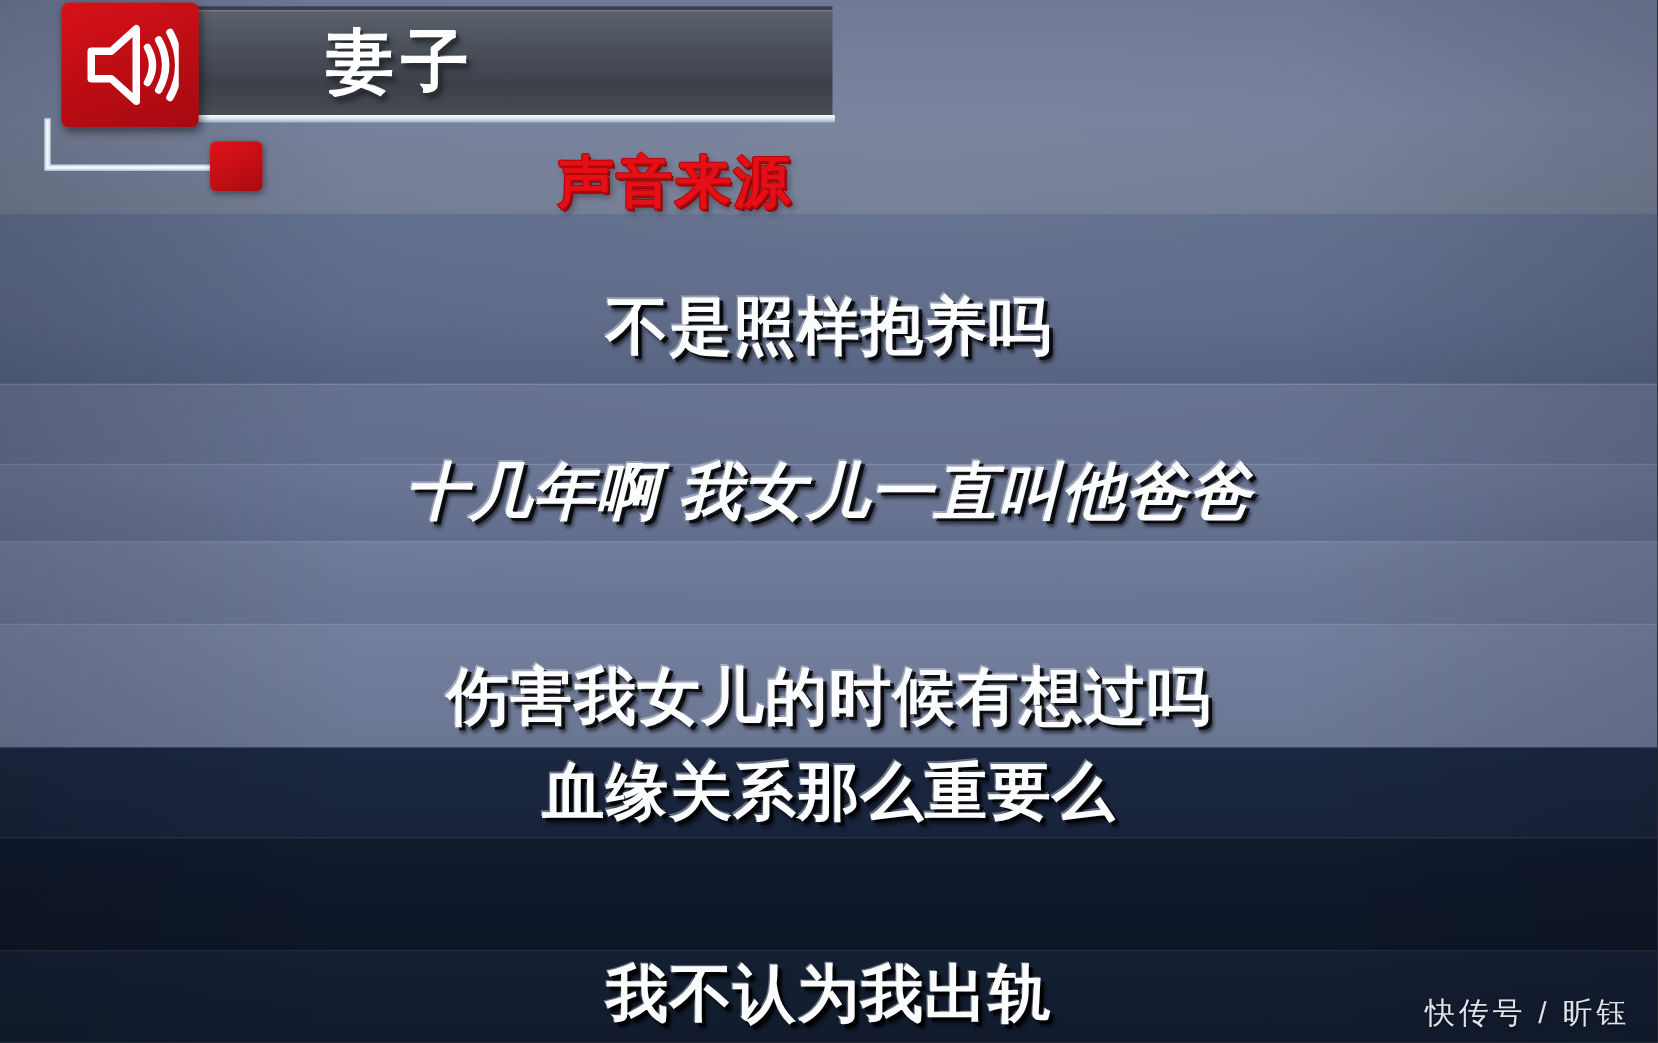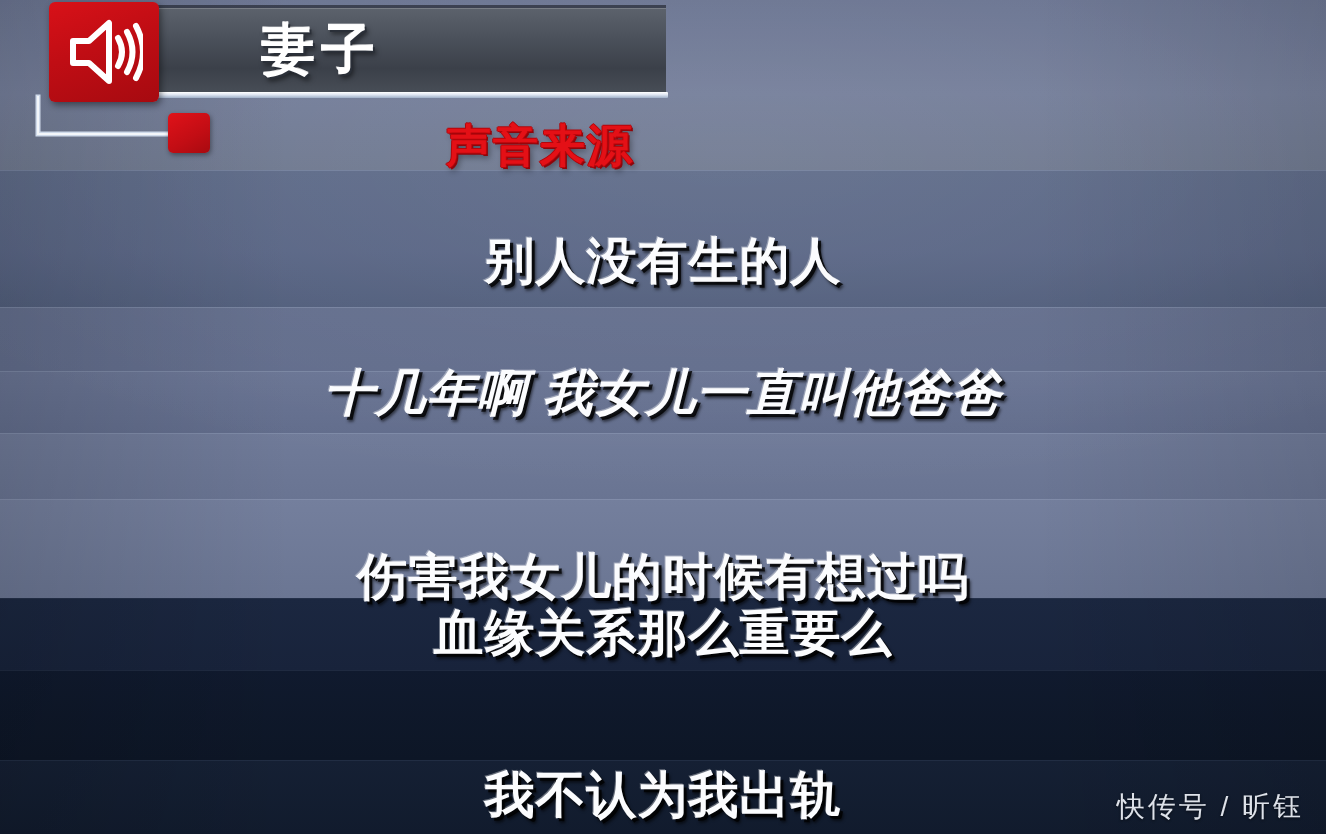--- a/index.html
+++ b/index.html
@@ -114,30 +114,30 @@
     letter-spacing:1px;
     white-space:nowrap;
     text-shadow:
       3px 3px 0 rgba(0,0,0,.80),
       4px 5px 3px rgba(0,0,0,.55),
       -1px -1px 0 rgba(255,255,255,.35);
   }
   #subtitle-line-0{top:228px;}
   #subtitle-line-1{top:360px;font-style:italic;}
   #subtitle-line-2{top:440px;}
-  #subtitle-line-3{top:524px;margin-top:20px;}
+  #subtitle-line-3{top:524px;}
   #subtitle-line-4{top:600px;}
   #subtitle-line-5{top:681px;}
   #subtitle-line-6{top:762px;}
 
   
   #watermark{
     position:absolute;right:22px;bottom:8px;
     color:#e9edf4;
-    font-size:28px;font-weight:400;letter-spacing:3px;
+    font-size:24px;font-weight:400;letter-spacing:3px;
     opacity:.95;
     text-shadow:0 1px 3px rgba(0,0,0,.6);
   }
 </style>
 </head>
 <body>
 
 <div id="stage">
 
   <div class="band" id="bg-band-0"></div>
@@ -186,21 +186,21 @@
         </svg>
       </div>
     </div>
 
     <div id="source-title">妻子</div>
 
     <div id="source-label">声音来源</div>
   </div>
 
   <div id="subtitles">
-    <div class="subtitle-line" id="subtitle-line-0">别人没有生的人</div>
+    <div class="subtitle-line" id="subtitle-line-0">不是照样抱养吗</div>
     <div class="subtitle-line" id="subtitle-line-1">十几年啊 我女儿一直叫他爸爸</div>
     <div class="subtitle-line" id="subtitle-line-3">伤害我女儿的时候有想过吗</div>
     <div class="subtitle-line" id="subtitle-line-4">血缘关系那么重要么</div>
     <div class="subtitle-line" id="subtitle-line-6">我不认为我出轨</div>
   </div>
 
   <div id="watermark">快传号 / 昕钰</div>
 
 </div>
 

